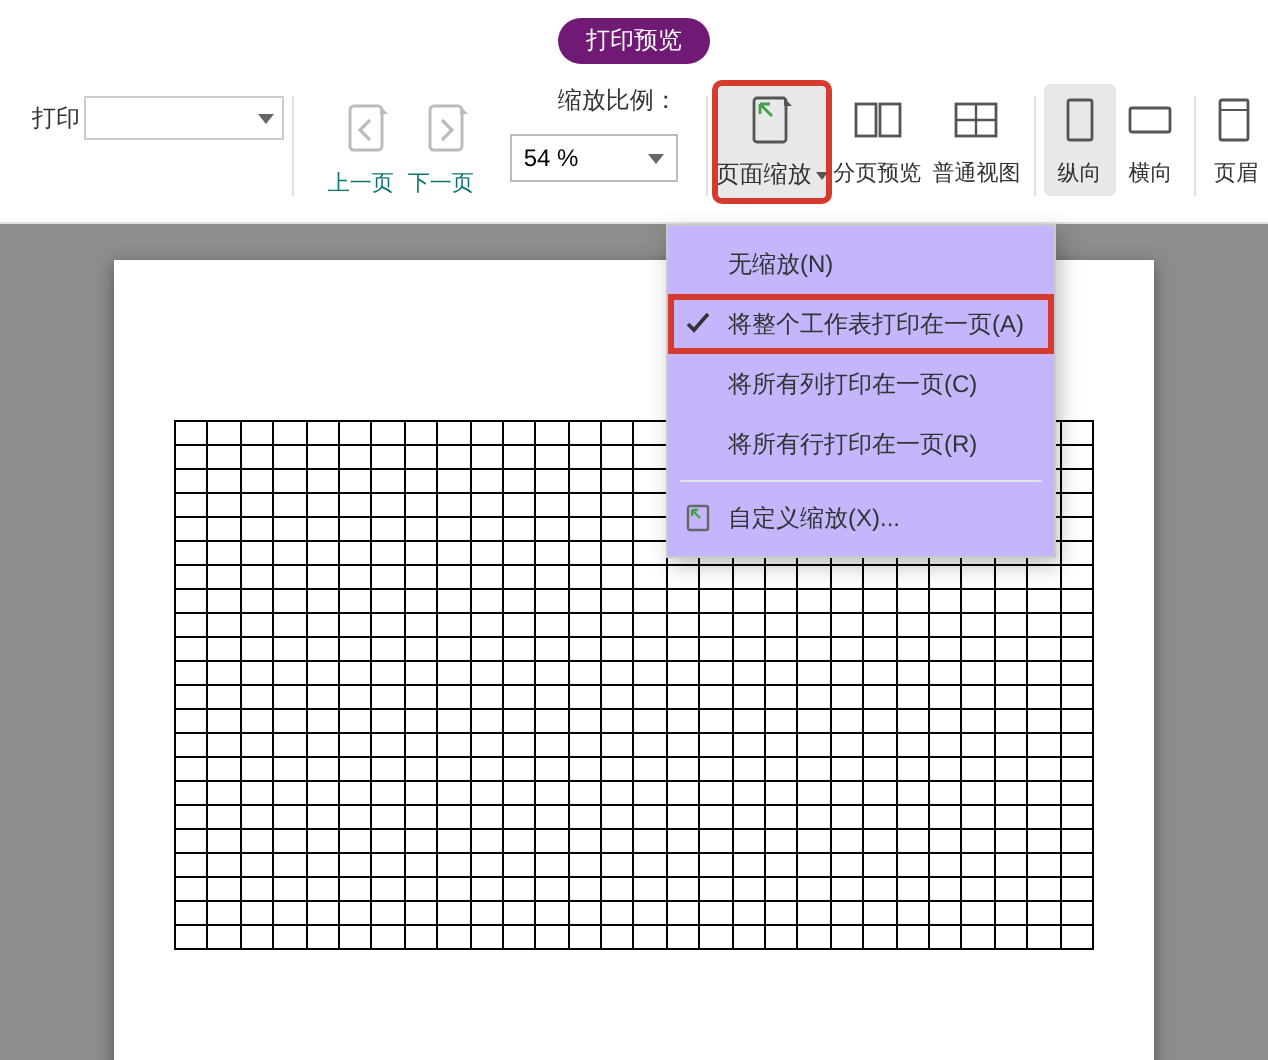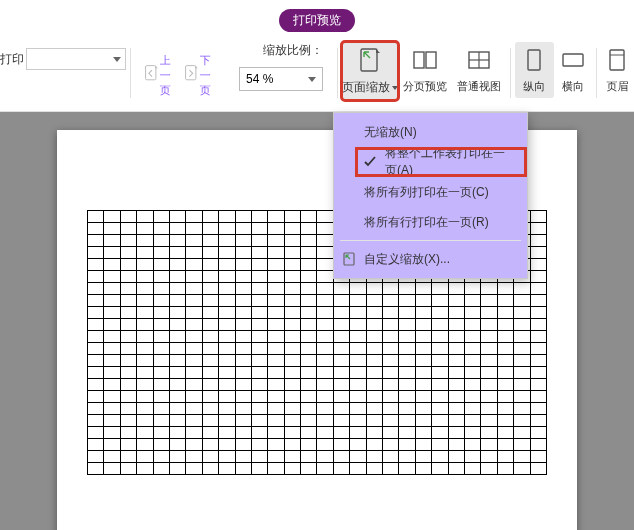--- a/index.html
+++ b/index.html
@@ -17,21 +17,21 @@
     border-bottom: 1px solid #e0e0e0; padding-top: 6px;
   }
   .ribbon-group { display: flex; flex-direction: column; align-items: center; padding: 0 8px; height: 64px; }
   .ribbon-sep { width: 1px; height: 50px; background: #e0e0e0; margin: 6px 4px 0; }
 
   .print-combo { display:flex; align-items:center; gap:2px; margin-top:6px; }
   .print-combo .txt { font-size:12px; color:#333; }
   .print-combo .dd-box { width:100px; height:22px; border:1px solid #ccc; display:flex; align-items:center; justify-content:flex-end; padding:0 4px; }
   .dd-arrow { width:0; height:0; border-left:4px solid transparent; border-right:4px solid transparent; border-top:5px solid #666; }
 
-  .nav-btn { display:flex; align-items:center; color:#8b5cf6; cursor:default; width:38px; }
+  .nav-btn { display:flex; flex-direction:column; align-items:flex-end; color:#0f766e; cursor:default; width:38px; }
   .nav-btn svg { width:26px; height:32px; }
   .nav-btn .lbl { font-size:11px; margin-top:2px; }
 
   .zoom-group { display:flex; flex-direction:column; align-items:flex-end; padding:0 10px; }
   .zoom-group .lbl { font-size:12px; color:#333; margin-bottom:8px; }
   .zoom-select {
     width:84px; height:24px; border:1px solid #bbb; display:flex;
     align-items:center; justify-content:space-between; padding:0 6px;
     font-size:12px; background:#fff;
   }
@@ -62,33 +62,33 @@
     position:absolute; left:333px; top:112px; width:195px;
     background:#c4b5fd; border:1px solid #c9c9c9; box-shadow:2px 4px 10px rgba(0,0,0,.25);
     z-index:50; padding:4px 0;
   }
   .menu-item {
     display:flex; align-items:center; height:30px; padding:0 12px 0 30px;
     font-size:12px; color:#333; position:relative; cursor:pointer;
   }
   .menu-item .check { position:absolute; left:8px; top:8px; width:14px; height:14px; }
   .menu-item .ico { position:absolute; left:8px; top:7px; width:16px; height:16px; }
-  .menu-item.hi { outline:3px solid #d63a2d; outline-offset:-3px;margin-left:21px; }
+  .menu-item.hi { outline:3px solid #d63a2d; outline-offset:-3px; }
   .menu-sep { height:1px; background:#e2e2e2; margin:3px 6px; }
 </style>
 </head>
 <body>
 
 <div class="top-bar">
   <div class="title-pill">打印预览</div>
 </div>
 
 <div class="ribbon">
 
-  <div class="ribbon-group" style="align-items:flex-start; padding-left:0; padding-right:0; flex:0 0 auto;">
+  <div class="ribbon-group" style="align-items:flex-start; padding-left:16px; padding-right:0; flex:0 0 auto;">
     <div class="print-combo">
       <span class="txt">打印</span>
       <div class="dd-box">
         <span class="dd-arrow"></span>
       </div>
     </div>
   </div>
 
   <div class="ribbon-sep"></div>
 

